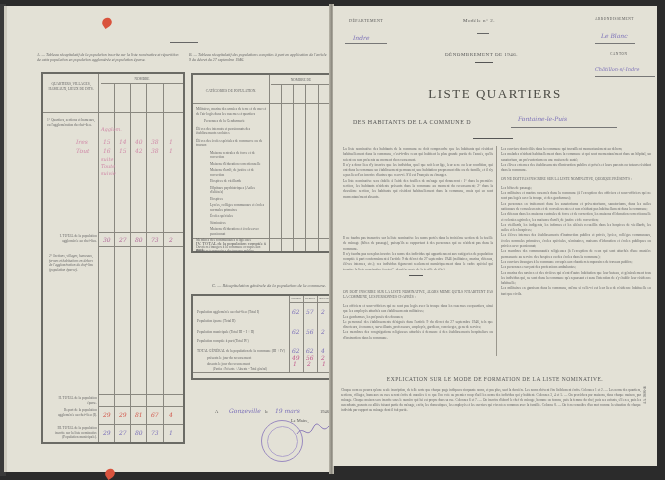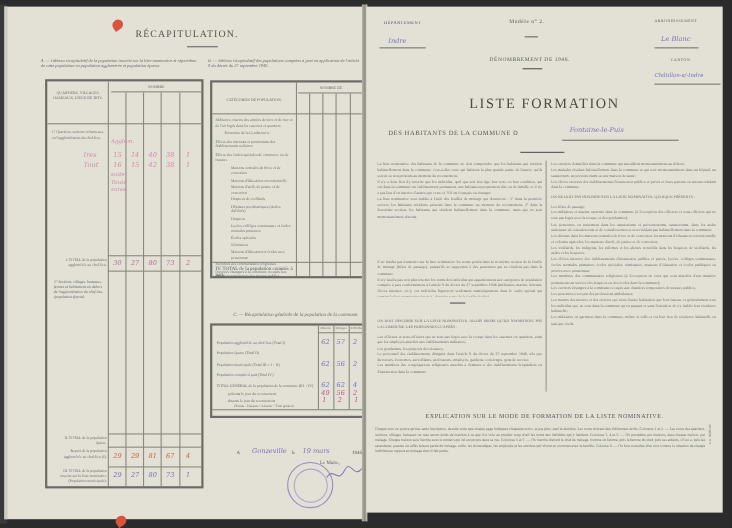--- a/index.html
+++ b/index.html
@@ -36,21 +36,20 @@
   .tab-red { position: absolute; width: 10px; height: 9px; background: #d9533d; border-radius: 50% 50% 50% 0; transform: rotate(-35deg); }
 </style>
 </head>
 <body>
 
 <div class="frame"></div>
 <div class="left-edge"></div>
 
 <div class="page page-left">
   <div class="tab-red" style="left:95px;top:12px;"></div>
-  <div class="abs title-rec">RÉCAPITULATION.</div>
   <div class="rule" style="left:163px;top:36px;width:28px;"></div>
 
   <div class="abs caption" style="left:30px;top:46px;width:146px;">A. — Tableau récapitulatif de la population inscrite sur la liste nominative et répartition de cette population en population agglomérée et population éparse.</div>
   <div class="abs caption" style="left:182px;top:46px;width:140px;">B. — Tableau récapitulatif des populations comptées à part en application de l'article 9 du décret du 27 septembre 1946.</div>
 
   <div class="table" style="left:34px;top:66px;width:144px;height:372px;">
     <div class="vline" style="left:55px;top:0;height:368px;"></div>
     <div class="vline" style="left:71px;top:10px;height:358px;"></div>
     <div class="vline" style="left:87px;top:10px;height:358px;"></div>
     <div class="vline" style="left:103px;top:10px;height:358px;"></div>
@@ -204,21 +203,21 @@
   <span class="hand hand-blue" style="left:268px;top:26px;">Le Blanc</span>
   <div class="rule" style="left:262px;top:37px;width:40px;background:#777;"></div>
 
   <div class="r-header-lbl" style="left:112px;top:46px;font-size:5px;">DÉNOMBREMENT DE 1946.</div>
   <div class="rule" style="left:142px;top:56px;width:18px;background:#555;"></div>
 
   <div class="r-header-lbl" style="left:277px;top:46px;font-size:3.5px;">CANTON</div>
   <span class="hand hand-blue" style="left:262px;top:60px;font-size:5px;">Châtillon-s/-Indre</span>
   <div class="rule" style="left:262px;top:70px;width:60px;background:#777;"></div>
 
-  <div class="big-title">LISTE FORMATION</div>
+  <div class="big-title">LISTE QUARTIERS</div>
   <div class="subtitle">DES HABITANTS DE LA COMMUNE D</div>
   <span class="hand hand-blue" style="left:185px;top:109px;">Fontaine-le-Puis</span>
   <div class="rule" style="left:178px;top:121px;width:106px;background:#777;"></div>
   <div class="rule" style="left:140px;top:132px;width:40px;background:#555;"></div>
 
   <div class="text-block" style="left:10px;top:141px;width:150px;height:88px;">
     <p>La liste nominative des habitants de la commune ne doit comprendre que les habitants qui résident habituellement dans la commune, c'est-à-dire ceux qui habitent la plus grande partie de l'année, qu'ils soient ou non présents au moment du recensement.</p>
     <p>Il n'y a donc lieu d'y inscrire que les individus, quel que soit leur âge, leur sexe ou leur condition, qui ont dans la commune un établissement permanent, une habitation proprement dite ou de famille, et il n'y a pas lieu d'en inscrire d'autres que ceux-ci. S'il est Français ou étranger.</p>
     <p>La liste nominative sera établie à l'aide des feuilles de ménage qui donneront : 1° dans la première section, les habitants résidents présents dans la commune au moment du recensement; 2° dans la deuxième section, les habitants qui résident habituellement dans la commune, mais qui en sont momentanément absents.</p>
   </div>

